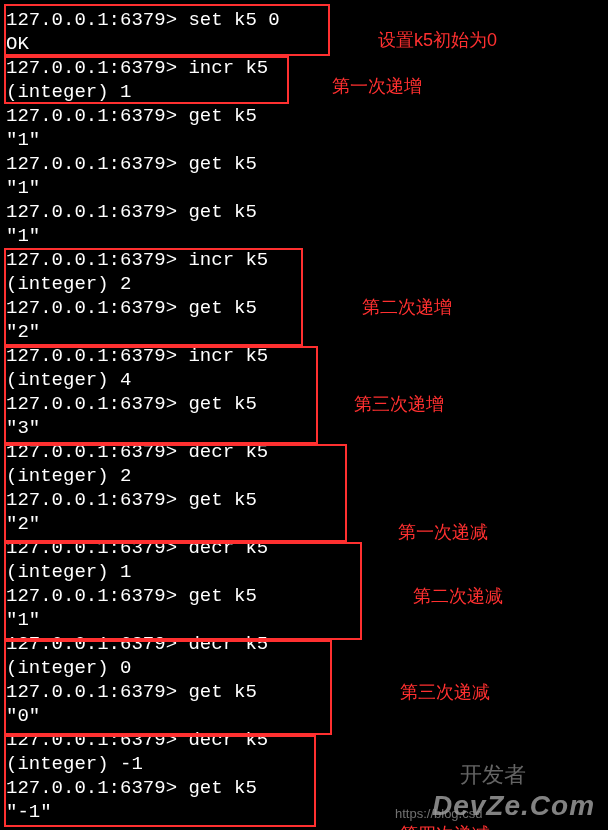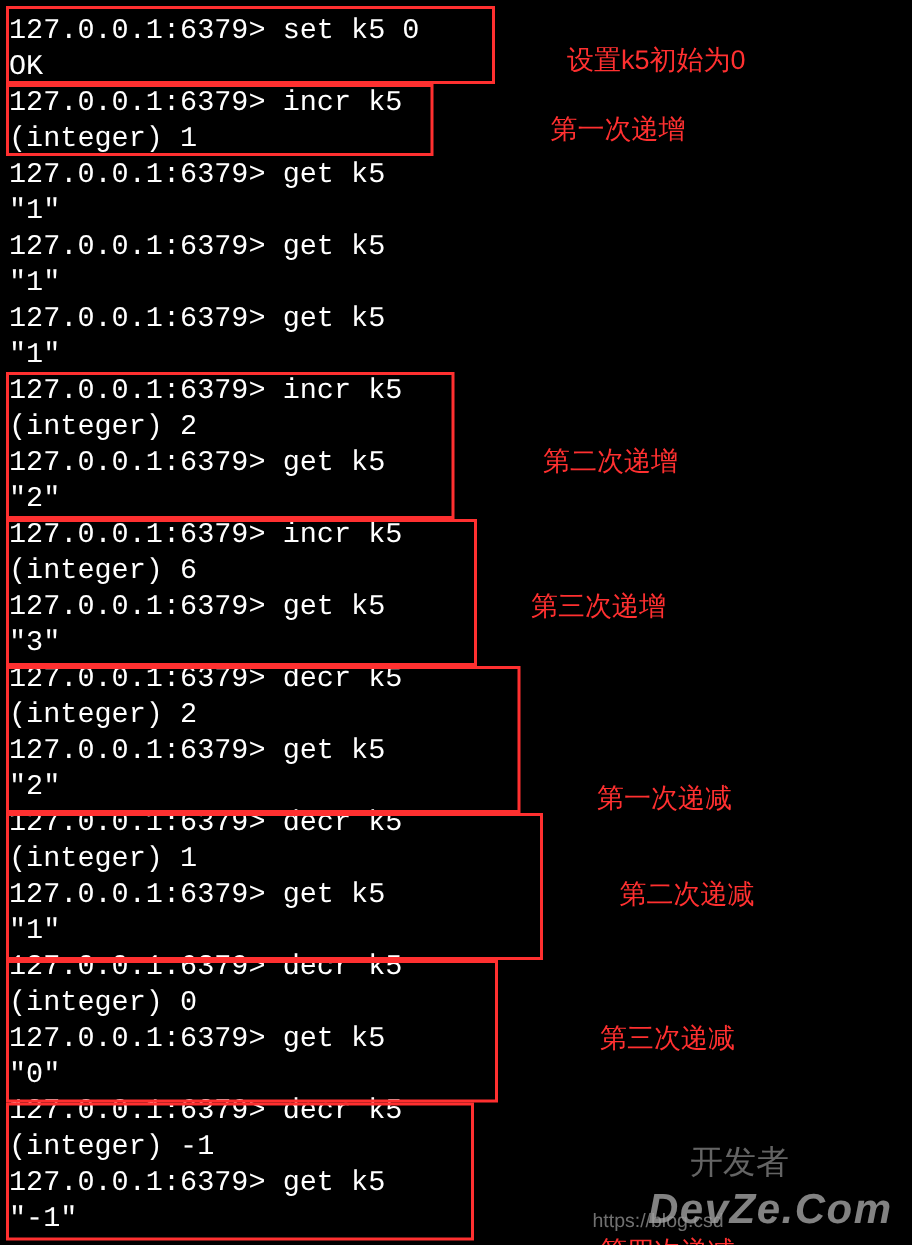--- a/index.html
+++ b/index.html
@@ -71,21 +71,21 @@
     <div class="line">"1"</div>
     <div class="line">127.0.0.1:6379&gt; get k5</div>
     <div class="line">"1"</div>
     <div class="line">127.0.0.1:6379&gt; get k5</div>
     <div class="line">"1"</div>
     <div class="line">127.0.0.1:6379&gt; incr k5</div>
     <div class="line">(integer) 2</div>
     <div class="line">127.0.0.1:6379&gt; get k5</div>
     <div class="line">"2"</div>
     <div class="line">127.0.0.1:6379&gt; incr k5</div>
-    <div class="line">(integer) 6</div>
+    <div class="line">(integer) 4</div>
     <div class="line">127.0.0.1:6379&gt; get k5</div>
     <div class="line">"3"</div>
     <div class="line">127.0.0.1:6379&gt; decr k5</div>
     <div class="line">(integer) 2</div>
     <div class="line">127.0.0.1:6379&gt; get k5</div>
     <div class="line">"2"</div>
     <div class="line">127.0.0.1:6379&gt; decr k5</div>
     <div class="line">(integer) 1</div>
     <div class="line">127.0.0.1:6379&gt; get k5</div>
     <div class="line">"1"</div>
@@ -104,21 +104,21 @@
     <div class="box" style="left: 4px; top: 56px; width: 285px; height: 48px;"></div>
     <div class="box" style="left: 4px; top: 248px; width: 299px; height: 98px;"></div>
     <div class="box" style="left: 4px; top: 346px; width: 314px; height: 98px;"></div>
     <div class="box" style="left: 4px; top: 444px; width: 343px; height: 98px;"></div>
     <div class="box" style="left: 4px; top: 542px; width: 358px; height: 98px;"></div>
     <div class="box" style="left: 4px; top: 640px; width: 328px; height: 95px;"></div>
     <div class="box" style="left: 4px; top: 735px; width: 312px; height: 92px;"></div>
   </div>
 <div id="annotations-container">
     <div class="annotation" style="left: 378px; top: 28px;">设置k5初始为0</div>
-    <div class="annotation" style="left: 332px; top: 74px; margin-left: 35px;">第一次递增</div>
+    <div class="annotation" style="left: 332px; top: 74px;">第一次递增</div>
     <div class="annotation" style="left: 362px; top: 295px;">第二次递增</div>
     <div class="annotation" style="left: 338px; top: 392px; margin-left: 16px;">第三次递增</div>
     <div class="annotation" style="left: 398px; top: 488px; margin-top: 32px;">第一次递减</div>
     <div class="annotation" style="left: 413px; top: 584px;">第二次递减</div>
     <div class="annotation" style="left: 400px; top: 680px;">第三次递减</div>
     <div class="annotation" style="left: 400px; top: 778px; margin-top: 44px;">第四次递减</div>
   </div>
 
 <div class="watermark-cn" style="left:460px; top:760px;">开发者</div>
 <div class="watermark-text" style="left:432px; top:790px;">DevZe.Com</div>

